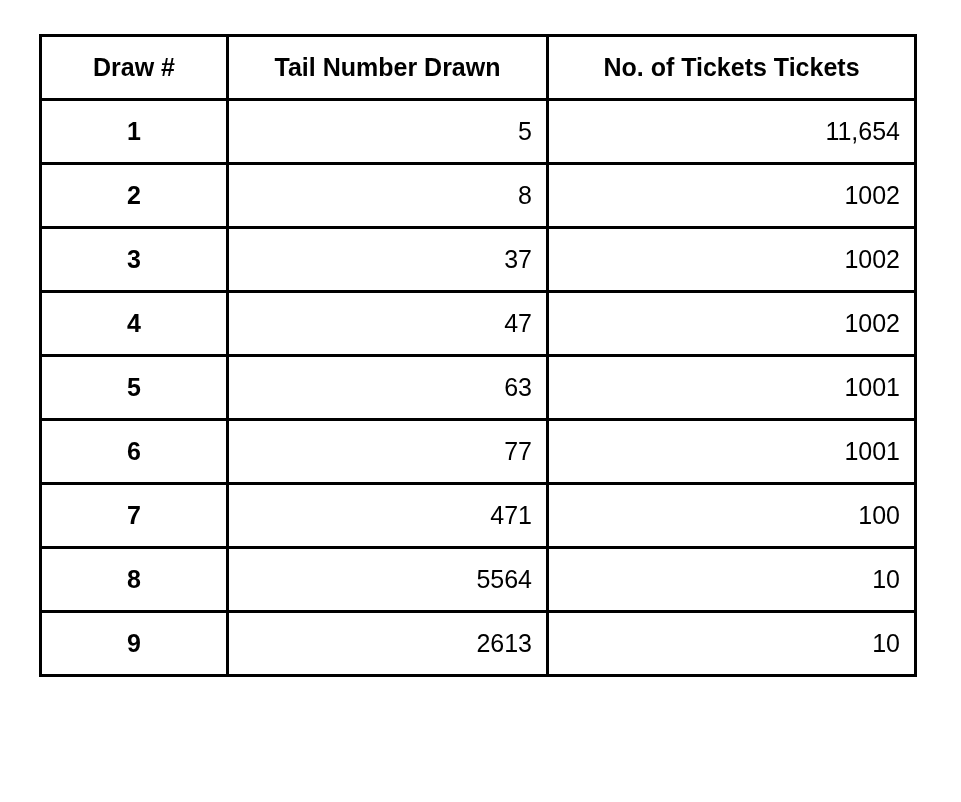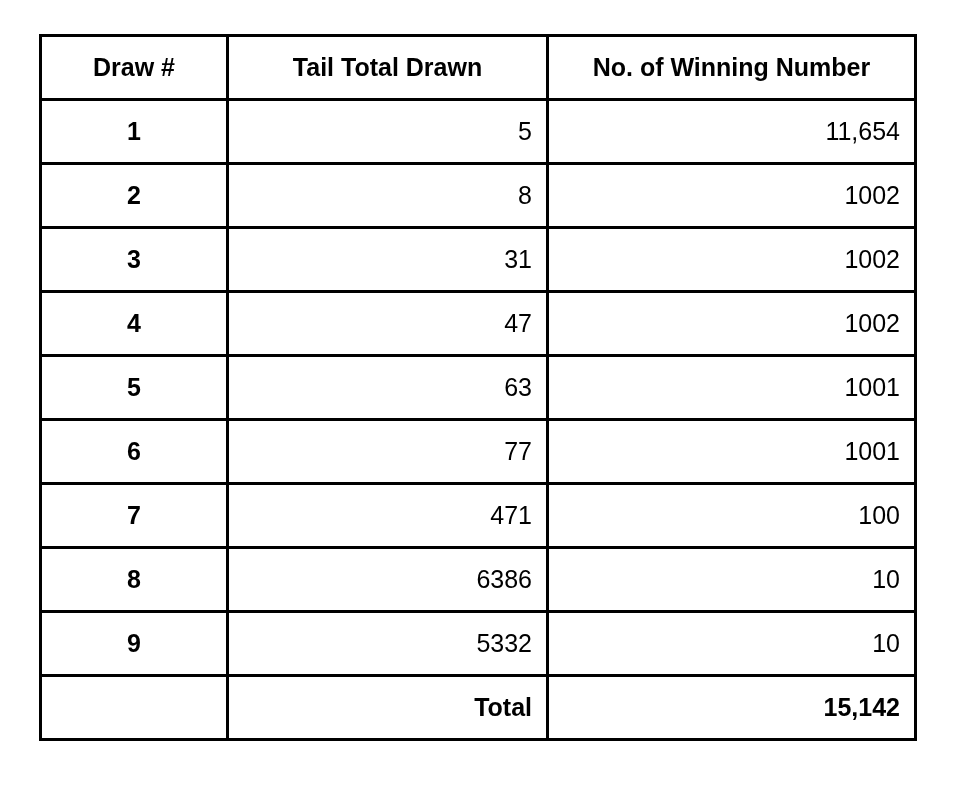--- a/index.html
+++ b/index.html
@@ -88,38 +88,38 @@
   <div class="table-wrap">
     <table class="draw-table">
       <colgroup>
         <col class="c-draw">
         <col class="c-tail">
         <col class="c-tickets">
       </colgroup>
       <thead>
         <tr>
           <th>Draw #</th>
-          <th>Tail Total Drawn</th>
-          <th>No. of Winning Number</th>
+          <th>Tail Number Drawn</th>
+          <th>No. of Tickets Tickets</th>
         </tr>
       </thead>
       <tbody>
         <tr>
           <td class="draw-num">1</td>
           <td class="tail-num">5</td>
           <td class="tickets-num">11,654</td>
         </tr>
         <tr>
           <td class="draw-num">2</td>
           <td class="tail-num">8</td>
           <td class="tickets-num">1002</td>
         </tr>
         <tr>
           <td class="draw-num">3</td>
-          <td class="tail-num">31</td>
+          <td class="tail-num">37</td>
           <td class="tickets-num">1002</td>
         </tr>
         <tr>
           <td class="draw-num">4</td>
           <td class="tail-num">47</td>
           <td class="tickets-num">1002</td>
         </tr>
         <tr>
           <td class="draw-num">5</td>
           <td class="tail-num">63</td>
@@ -130,29 +130,24 @@
           <td class="tail-num">77</td>
           <td class="tickets-num">1001</td>
         </tr>
         <tr>
           <td class="draw-num">7</td>
           <td class="tail-num">471</td>
           <td class="tickets-num">100</td>
         </tr>
         <tr>
           <td class="draw-num">8</td>
-          <td class="tail-num">6386</td>
+          <td class="tail-num">5564</td>
           <td class="tickets-num">10</td>
         </tr>
         <tr>
           <td class="draw-num">9</td>
-          <td class="tail-num">5332</td>
+          <td class="tail-num">2613</td>
           <td class="tickets-num">10</td>
-        </tr>
-        <tr class="total-row">
-          <td class="total-empty"></td>
-          <td class="total-label">Total</td>
-          <td class="total-value">15,142</td>
         </tr>
       </tbody>
     </table>
   </div>
 </div>
 
 </body></html>

